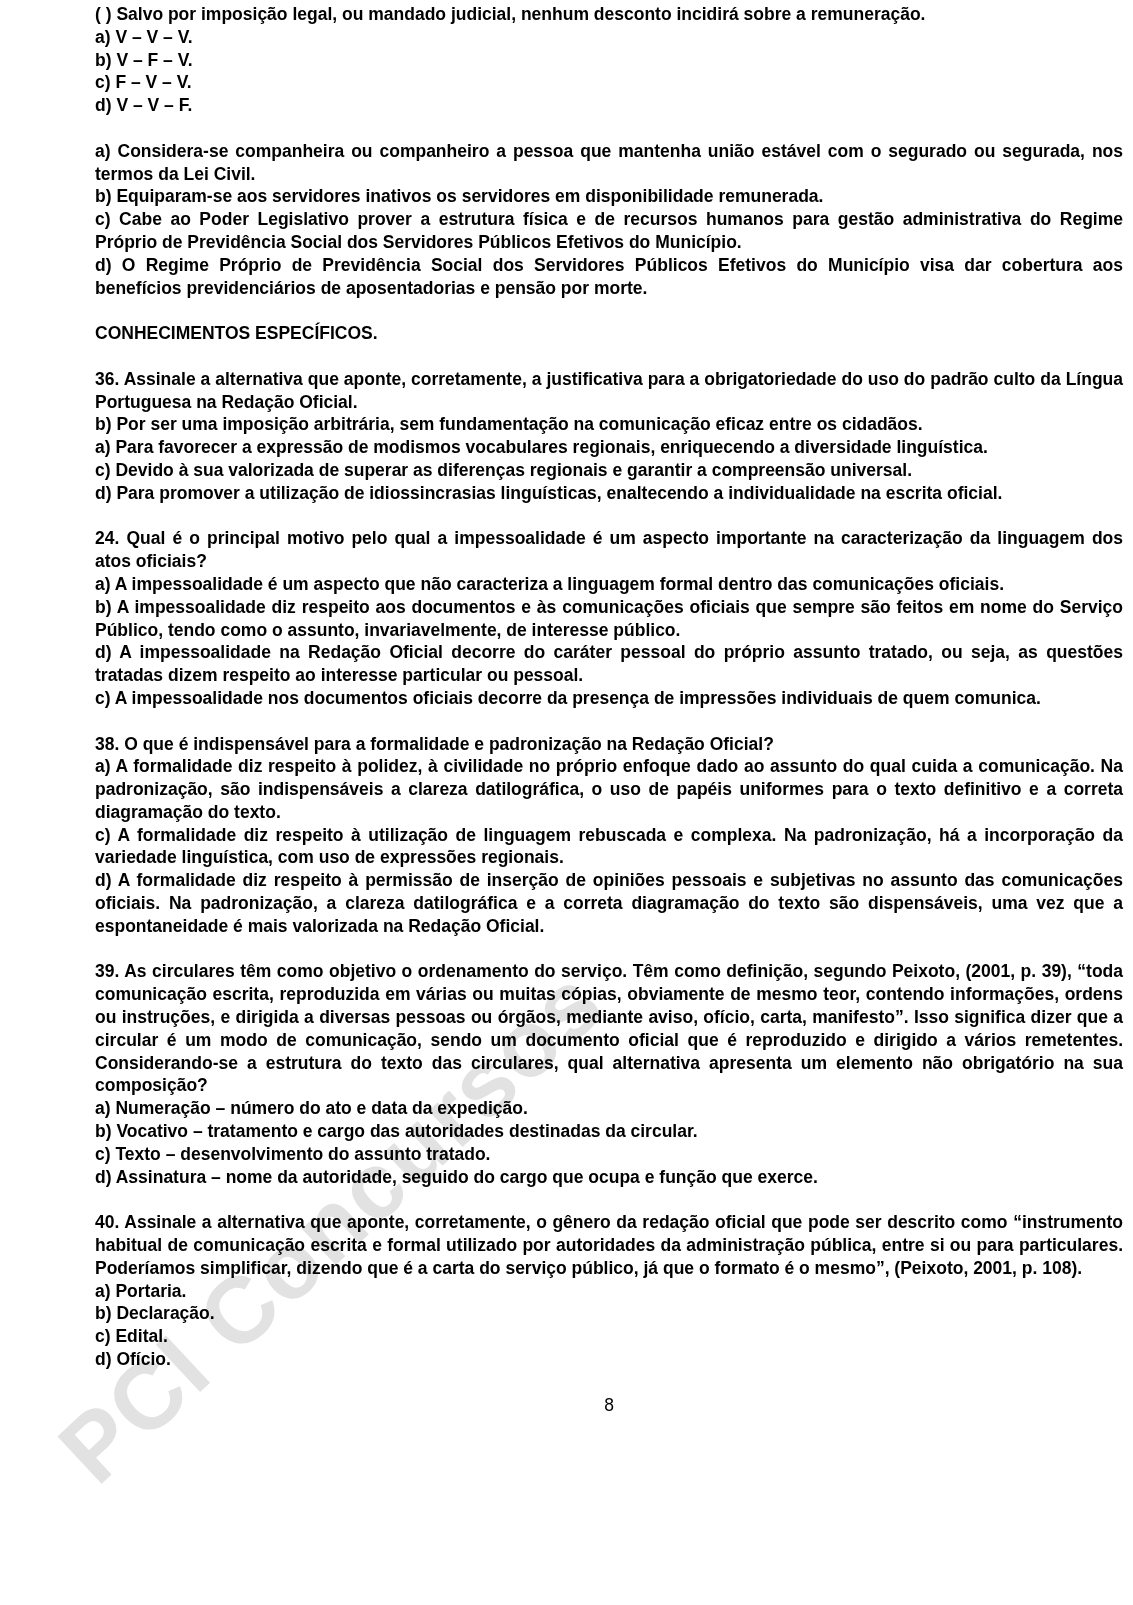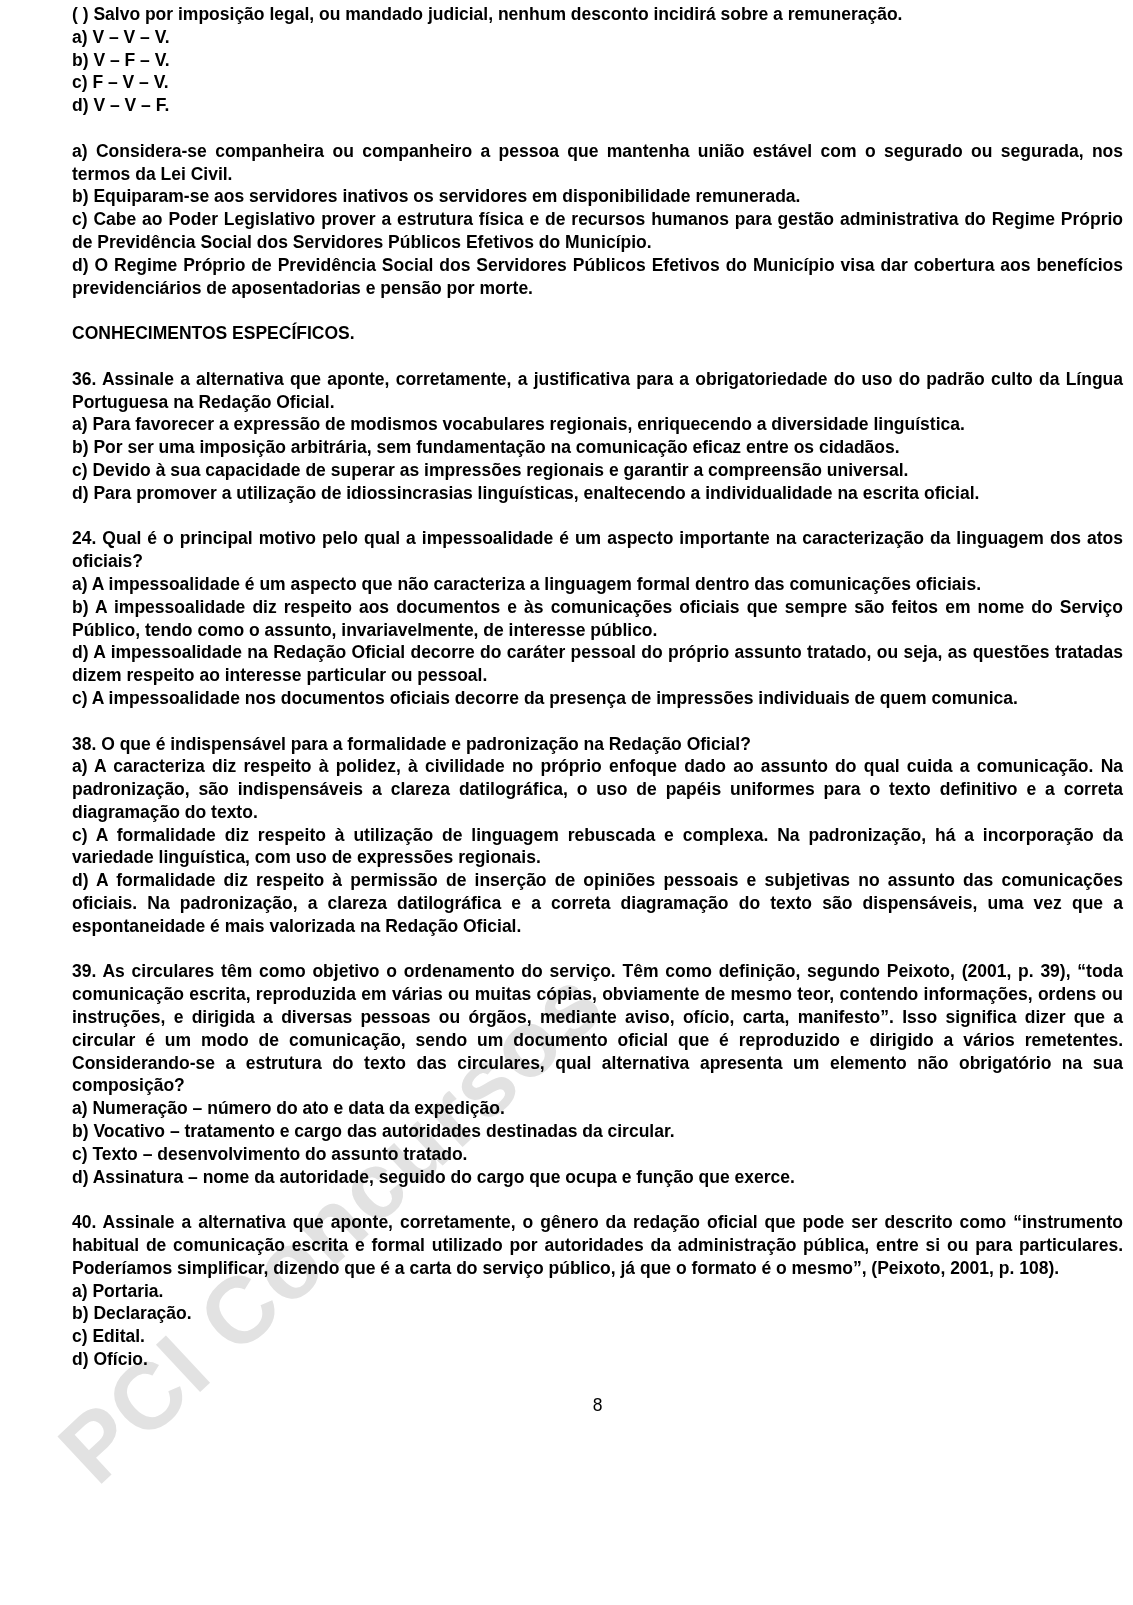--- a/index.html
+++ b/index.html
@@ -11,21 +11,21 @@
     width: 1133px;
     height: 1605px;
     position: relative;
     overflow: hidden;
     font-family: "Liberation Sans", sans-serif;
     color: #000000;
   }
   .page {
     position: absolute;
     inset: 0;
-    padding: 3px 10px 0 72px;
+    padding: 3px 10px 0 95px;
     box-sizing: border-box;
     z-index: 1;
   }
   p {
     margin: 0;
     font-size: 17.5px;
     line-height: 22.8px;
     text-align: justify;
   }
   .statement { font-weight: 700; }
@@ -70,35 +70,35 @@
         <p class="option">a) Considera-se companheira ou companheiro a pessoa que mantenha união estável com o segurado ou segurada, nos termos da Lei Civil.</p>
         <p class="option">b) Equiparam-se aos servidores inativos os servidores em disponibilidade remunerada.</p>
         <p class="option">c) Cabe ao Poder Legislativo prover a estrutura física e de recursos humanos para gestão administrativa do Regime Próprio de Previdência Social dos Servidores Públicos Efetivos do Município.</p>
         <p class="option">d) O Regime Próprio de Previdência Social dos Servidores Públicos Efetivos do Município visa dar cobertura aos benefícios previdenciários de aposentadorias e pensão por morte.</p>
       </div>
       <div class="block">
         <p class="statement">CONHECIMENTOS ESPECÍFICOS.</p>
       </div>
       <div class="block">
         <p class="statement">36. Assinale a alternativa que aponte, corretamente, a justificativa para a obrigatoriedade do uso do padrão culto da Língua Portuguesa na Redação Oficial.</p>
+        <p class="option">b) Por ser uma imposição arbitrária, sem fundamentação na comunicação eficaz entre os cidadãos.</p>
         <p class="option">a) Para favorecer a expressão de modismos vocabulares regionais, enriquecendo a diversidade linguística.</p>
-        <p class="option">b) Por ser uma imposição arbitrária, sem fundamentação na comunicação eficaz entre os cidadãos.</p>
-        <p class="option">c) Devido à sua capacidade de superar as impressões regionais e garantir a compreensão universal.</p>
+        <p class="option">c) Devido à sua valorizada de superar as diferenças regionais e garantir a compreensão universal.</p>
         <p class="option">d) Para promover a utilização de idiossincrasias linguísticas, enaltecendo a individualidade na escrita oficial.</p>
       </div>
       <div class="block">
         <p class="statement">24. Qual é o principal motivo pelo qual a impessoalidade é um aspecto importante na caracterização da linguagem dos atos oficiais?</p>
         <p class="option">a) A impessoalidade é um aspecto que não caracteriza a linguagem formal dentro das comunicações oficiais.</p>
         <p class="option">b) A impessoalidade diz respeito aos documentos e às comunicações oficiais que sempre são feitos em nome do Serviço Público, tendo como o assunto, invariavelmente, de interesse público.</p>
         <p class="option">d) A impessoalidade na Redação Oficial decorre do caráter pessoal do próprio assunto tratado, ou seja, as questões tratadas dizem respeito ao interesse particular ou pessoal.</p>
         <p class="option">c) A impessoalidade nos documentos oficiais decorre da presença de impressões individuais de quem comunica.</p>
       </div>
       <div class="block">
         <p class="statement">38. O que é indispensável para a formalidade e padronização na Redação Oficial?</p>
-        <p class="option">a) A caracteriza diz respeito à polidez, à civilidade no próprio enfoque dado ao assunto do qual cuida a comunicação. Na padronização, são indispensáveis a clareza datilográfica, o uso de papéis uniformes para o texto definitivo e a correta diagramação do texto.</p>
+        <p class="option">a) A formalidade diz respeito à polidez, à civilidade no próprio enfoque dado ao assunto do qual cuida a comunicação. Na padronização, são indispensáveis a clareza datilográfica, o uso de papéis uniformes para o texto definitivo e a correta diagramação do texto.</p>
         <p class="option">c) A formalidade diz respeito à utilização de linguagem rebuscada e complexa. Na padronização, há a incorporação da variedade linguística, com uso de expressões regionais.</p>
         <p class="option">d) A formalidade diz respeito à permissão de inserção de opiniões pessoais e subjetivas no assunto das comunicações oficiais. Na padronização, a clareza datilográfica e a correta diagramação do texto são dispensáveis, uma vez que a espontaneidade é mais valorizada na Redação Oficial.</p>
       </div>
       <div class="block">
         <p class="statement">39. As circulares têm como objetivo o ordenamento do serviço. Têm como definição, segundo Peixoto, (2001, p. 39), “toda comunicação escrita, reproduzida em várias ou muitas cópias, obviamente de mesmo teor, contendo informações, ordens ou instruções, e dirigida a diversas pessoas ou órgãos, mediante aviso, ofício, carta, manifesto”. Isso significa dizer que a circular é um modo de comunicação, sendo um documento oficial que é reproduzido e dirigido a vários remetentes. Considerando-se a estrutura do texto das circulares, qual alternativa apresenta um elemento não obrigatório na sua composição?</p>
         <p class="option">a) Numeração – número do ato e data da expedição.</p>
         <p class="option">b) Vocativo – tratamento e cargo das autoridades destinadas da circular.</p>
         <p class="option">c) Texto – desenvolvimento do assunto tratado.</p>
         <p class="option">d) Assinatura – nome da autoridade, seguido do cargo que ocupa e função que exerce.</p>
       </div>

